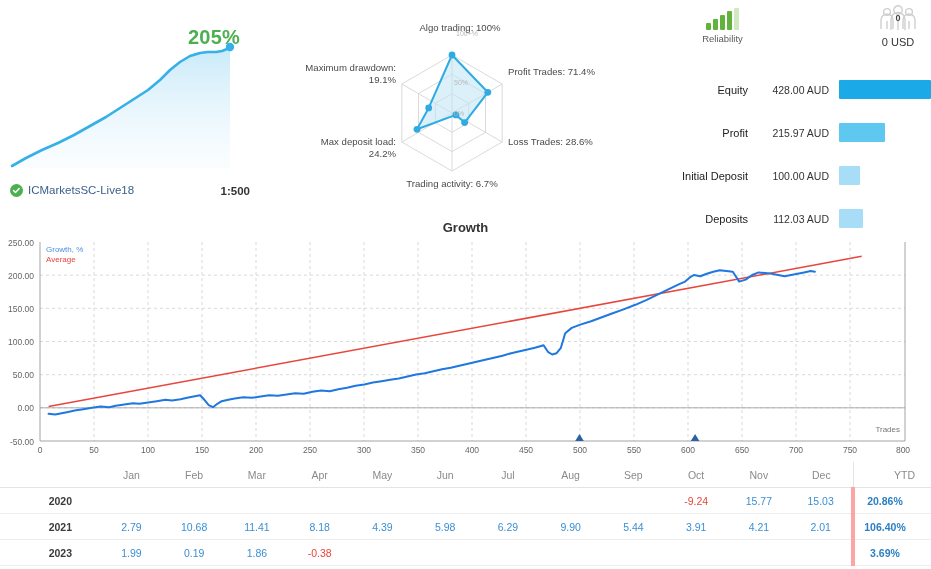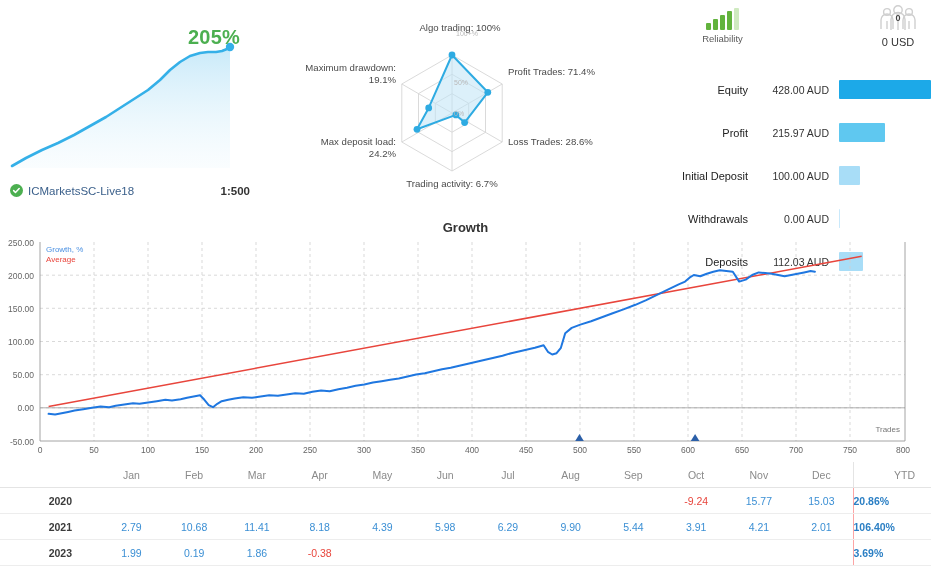--- a/index.html
+++ b/index.html
@@ -17,21 +17,21 @@
   .panel-spark{position:absolute;left:0;top:0;width:268px;height:215px;}
   .spark-svg{position:absolute;left:8px;top:22px;}
   .spark-pct{
     position:absolute;right:28px;top:26px;
     font-size:20px;font-weight:bold;color:#4caf50;letter-spacing:.2px;
   }
   .acct-row{
     position:absolute;left:10px;right:18px;bottom:18px;
     display:flex;align-items:center;justify-content:space-between;
   }
-  .acct-left{display:flex;align-items:center;gap:5px;}
+  .acct-left{display:flex;align-items:flex-start;gap:5px;}
   .badge-check{
     width:13px;height:13px;border-radius:50%;background:#4caf50;
     display:inline-flex;align-items:center;justify-content:center;flex:0 0 auto;
   }
   .badge-check svg{display:block;}
   .acct-name{font-size:11.5px;color:#3a5f8a;}
   .acct-lev{font-size:11.5px;font-weight:bold;color:#333;}
 
   
   .panel-radar{position:absolute;left:268px;top:0;width:392px;height:215px;}
@@ -82,21 +82,21 @@
   .panel-table{position:absolute;left:0;top:462px;width:931px;height:107px;}
   table.m{border-collapse:collapse;width:931px;table-layout:fixed;}
   table.m th,table.m td{
     font-size:10.5px;font-weight:normal;padding:0;height:25px;vertical-align:middle;
   }
   table.m th{color:#8a8a8a;text-align:center;border-bottom:1px solid #e4e4e4;}
   table.m th.yrh{width:100px;border-bottom:1px solid #e4e4e4;}
   table.m th.ytdh{text-align:right;padding-right:16px;border-left:1px solid #e4e4e4;width:78px;}
   table.m td{text-align:center;border-bottom:1px solid #ededed;}
   table.m td.yr{font-weight:bold;color:#3b3b3b;text-align:right;padding-right:28px;}
-  table.m td.ytd{font-weight:bold;text-align:left;padding-right:16px;border-left:1px solid #fca5a5;color:#2b7fc4;}
+  table.m td.ytd{font-weight:bold;text-align:center;padding-right:16px;border-left:4px solid #fca5a5;color:#2b7fc4;}
   .pos{color:#3b8fd4;}
   .neg{color:#e8453c;}
 </style>
 </head>
 <body>
 
 <div class="wrap">
 
   <div class="panel-spark">
     <svg class="spark-svg" width="250" height="150">
@@ -217,27 +217,20 @@
         <div class="val">215.97 AUD</div>
         <div class="barcell">
           <div class="bar" style="width:50%;background:#5fc8f0;"></div>
         </div>
       </div>
       <div class="srow">
         <div class="lab">Initial Deposit</div>
         <div class="val">100.00 AUD</div>
         <div class="barcell">
           <div class="bar" style="width:23%;background:#a8ddf7;"></div>
-        </div>
-      </div>
-      <div class="srow">
-        <div class="lab">Withdrawals</div>
-        <div class="val">0.00 AUD</div>
-        <div class="barcell">
-          <div class="bar" style="width:1.5%;background:#c9e9fb;"></div>
         </div>
       </div>
       <div class="srow" style="border:none">
         <div class="lab">Deposits</div>
         <div class="val">112.03 AUD</div>
         <div class="barcell">
           <div class="bar" style="width:26%;background:#a8ddf7;"></div>
         </div>
       </div>
     </div>

